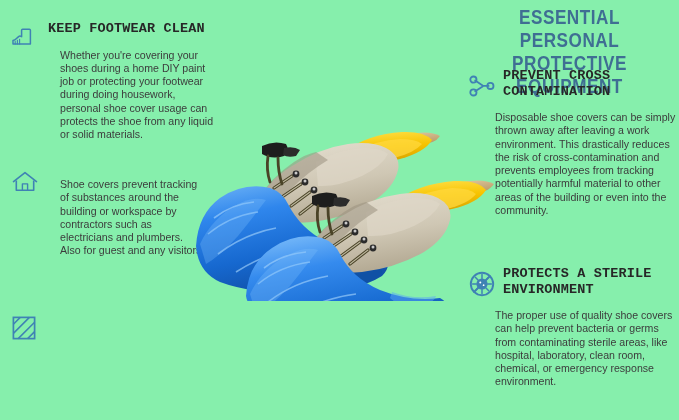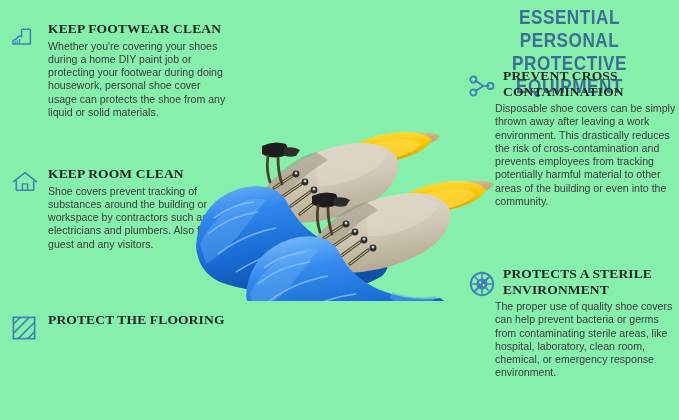--- a/index.html
+++ b/index.html
@@ -25,35 +25,35 @@
     position: absolute;
     left: 0;
     top: 0;
     width: 30px;
     height: 30px;
   }
   .block .txt {
     position: absolute;
   }
   .b-head {
-    font-family: Liberation Serif, serif;
+    font-family: Liberation Mono, monospace;
     font-weight: bold;
     font-size: 13.5px;
     letter-spacing: 0.15px;
     color: #272727;
     line-height: 15.5px;
     margin: 0 0 3px 0;
     white-space: pre-line;
   }
   .b-body {
     font-family: "Liberation Sans", sans-serif;
     font-size: 10.6px;
     line-height: 13.3px;
     color: #3c3c3c;
-    margin: 0;
+    margin: 12px;
     white-space: pre-line;
   }
 
   
   #main-title {
     position: absolute;
     left: 462px;
     top: 6px;
     width: 215px;
     text-align: center;
@@ -128,34 +128,32 @@
 
   <div class="block" id="blk-room">
     <span class="icon-wrap">
       <svg width="30" height="30" viewBox="0 0 30 30">
         <path d="M3.5 14.6 L15 5.6 L26.5 14.6" fill="none" stroke="#3f82b4" stroke-width="1.6" stroke-linecap="round" stroke-linejoin="round"></path>
         <path d="M6.3 13.4 L6.3 23.2 L23.7 23.2 L23.7 13.4" fill="none" stroke="#3f82b4" stroke-width="1.6" stroke-linejoin="round"></path>
         <path d="M12.4 23.2 L12.4 16.9 L17.6 16.9 L17.6 23.2" fill="none" stroke="#3f82b4" stroke-width="1.4" stroke-linejoin="round"></path>
       </svg>
     </span>
     <div class="txt">
-      <p class="b-head">KEEP ROOM CLEAN</p>
       <p class="b-body">Shoe covers prevent tracking of substances around the building or workspace by contractors such as electricians and plumbers. Also for guest and any visitors.</p>
     </div>
   </div>
 
   <div class="block" id="blk-floor">
     <span class="icon-wrap">
       <svg width="30" height="30" viewBox="0 0 30 30">
         <rect x="3.4" y="4.4" width="21.2" height="21.2" fill="none" stroke="#3f82b4" stroke-width="1.7"></rect>
         <path d="M3.4 11.2 L10.2 4.4 M3.4 20.4 L19.4 4.4 M8.2 25.6 L24.6 9.2 M17.6 25.6 L24.6 18.6" fill="none" stroke="#3f82b4" stroke-width="1.5"></path>
       </svg>
     </span>
     <div class="txt">
-      <p class="b-head">PROTECT THE FLOORING</p>
     </div>
   </div>
 
   <div class="block" id="blk-cross">
     <span class="icon-wrap" style="top:2px;">
       <svg width="30" height="30" viewBox="0 0 30 30">
         <path d="M8.2 8.4 L15.6 13.4 M8.2 19.2 L15.6 14.4 M15.6 13.9 L21.6 13.9" fill="none" stroke="#3f82b4" stroke-width="1.8" stroke-linecap="round"></path>
         <circle cx="6.4" cy="7.6" r="3.1" fill="none" stroke="#3f82b4" stroke-width="1.8"></circle>
         <circle cx="6.4" cy="20.4" r="3.1" fill="none" stroke="#3f82b4" stroke-width="1.8"></circle>
         <circle cx="23.4" cy="13.9" r="3.1" fill="none" stroke="#3f82b4" stroke-width="1.8"></circle>

